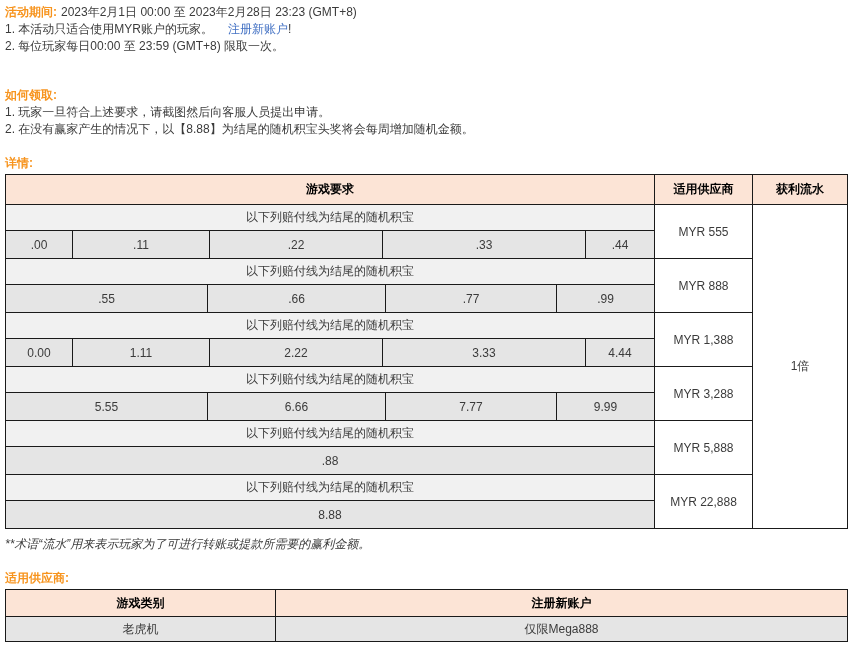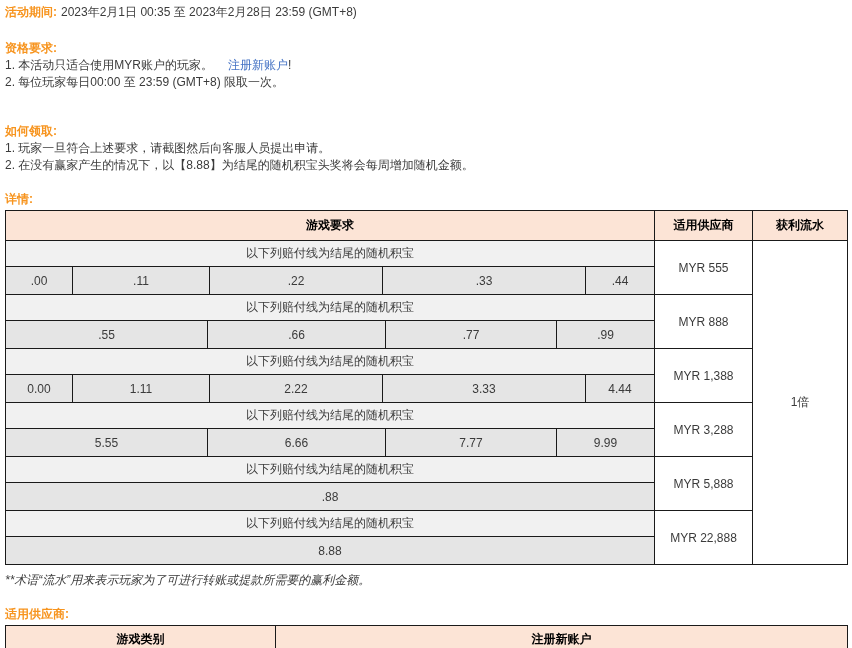--- a/index.html
+++ b/index.html
@@ -35,26 +35,23 @@
   .t2{margin-top:2px;}
   .t2 .th-row td{height:26px;}
   .t2 tr.vals td{height:24px;}
 </style>
 </head>
 <body>
 
 <div class="page">
 
   <p>
-    <span class="h">活动期间:</span><span>2023年2月1日 00:35 至 2023年2月28日 23:59 (GMT+8)</span>
+    <span class="h">活动期间:</span><span>2023年2月1日 00:00 至 2023年2月28日 23:23 (GMT+8)</span>
   </p>
 
-  <p class="sec-gap">
-    <span class="h">资格要求:</span>
-  </p>
   <p>
     <span>1. 本活动只适合使用MYR账户的玩家。</span><a class="link">注册新账户</a><span>!</span>
   </p>
   <p>2. 每位玩家每日00:00 至 23:59 (GMT+8) 限取一次。</p>
 
   <p class="sec-gap2">
     <span class="h">如何领取:</span>
   </p>
   <p>1. 玩家一旦符合上述要求，请截图然后向客服人员提出申请。</p>
   <p>2. 在没有赢家产生的情况下，以【8.88】为结尾的随机积宝头奖将会每周增加随机金额。</p>

